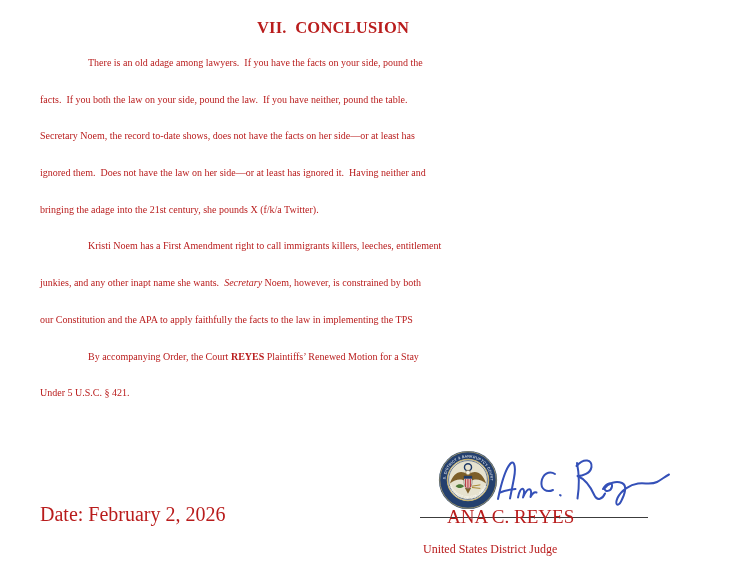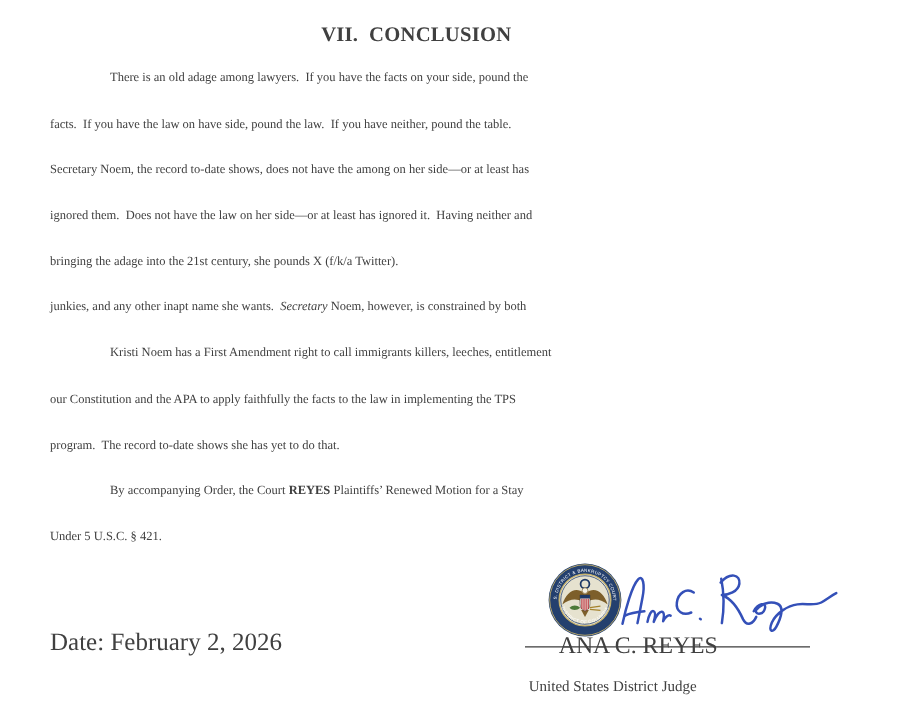--- a/index.html
+++ b/index.html
@@ -1,21 +1,21 @@
 <!DOCTYPE html>
 <html><head>
 <meta charset="utf-8">
 <style>
   html,body{margin:0;padding:0;background:#ffffff;}
   #page{
     position:relative;
     width:735px;height:564px;
     background:#ffffff;
     font-family:"Liberation Serif", serif;
-    color:#404040;
+    color:#b91c1c;
     overflow:hidden;
   }
   .doc-title{
     position:absolute;left:40px;top:18px;width:586px;
     text-align:center;font-weight:bold;font-size:16.5px;
     white-space:pre;letter-spacing:0.2px;
   }
   .doc-body{
     position:absolute;left:40px;top:45px;width:640px;
   }
@@ -49,28 +49,27 @@
 </style>
 </head>
 <body>
 
 <div id="page">
 
   <div class="doc-title">VII.  CONCLUSION</div>
 
   <div class="doc-body">
       <div class="line indent"><span>There is an old adage among lawyers.  If you have the facts on your side, pound the</span></div>
-      <div class="line"><span>facts.  If you have the law on have side, pound the law.  If you have neither, pound the table.</span></div>
-      <div class="line"><span>Secretary Noem, the record to-date shows, does not have the among on her side—or at least has</span></div>
+      <div class="line"><span>facts.  If you both the law on your side, pound the law.  If you have neither, pound the table.</span></div>
+      <div class="line"><span>Secretary Noem, the record to-date shows, does not have the facts on her side—or at least has</span></div>
       <div class="line"><span>ignored them.  Does not have the law on her side—or at least has ignored it.  Having neither and</span></div>
       <div class="line"><span>bringing the adage into the 21st century, she pounds X (f/k/a Twitter).</span></div>
+      <div class="line indent"><span>Kristi Noem has a First Amendment right to call immigrants killers, leeches, entitlement</span></div>
       <div class="line"><span>junkies, and any other inapt name she wants.  </span><span style="font-style: italic;">Secretary</span><span> Noem, however, is constrained by both</span></div>
-      <div class="line indent"><span>Kristi Noem has a First Amendment right to call immigrants killers, leeches, entitlement</span></div>
       <div class="line"><span>our Constitution and the APA to apply faithfully the facts to the law in implementing the TPS</span></div>
-      <div class="line"><span>program.  The record to-date shows she has yet to do that.</span></div>
       <div class="line indent"><span>By accompanying Order, the Court </span><span style="font-weight: bold;">REYES</span><span> Plaintiffs’ Renewed Motion for a Stay</span></div>
       <div class="line"><span>Under 5 U.S.C. § 421.</span></div>
     </div>
 
   <div class="date-line">Date: February 2, 2026</div>
 
   <svg class="seal" viewBox="0 0 68 68" xmlns="http://www.w3.org/2000/svg">
     <defs>
       <path id="arcTop" d="M 8.5,34 A 25.5,25.5 0 0 1 59.5,34"></path>
       <path id="arcBottom" d="M 12,39 A 23,23 0 0 0 56,39"></path>

